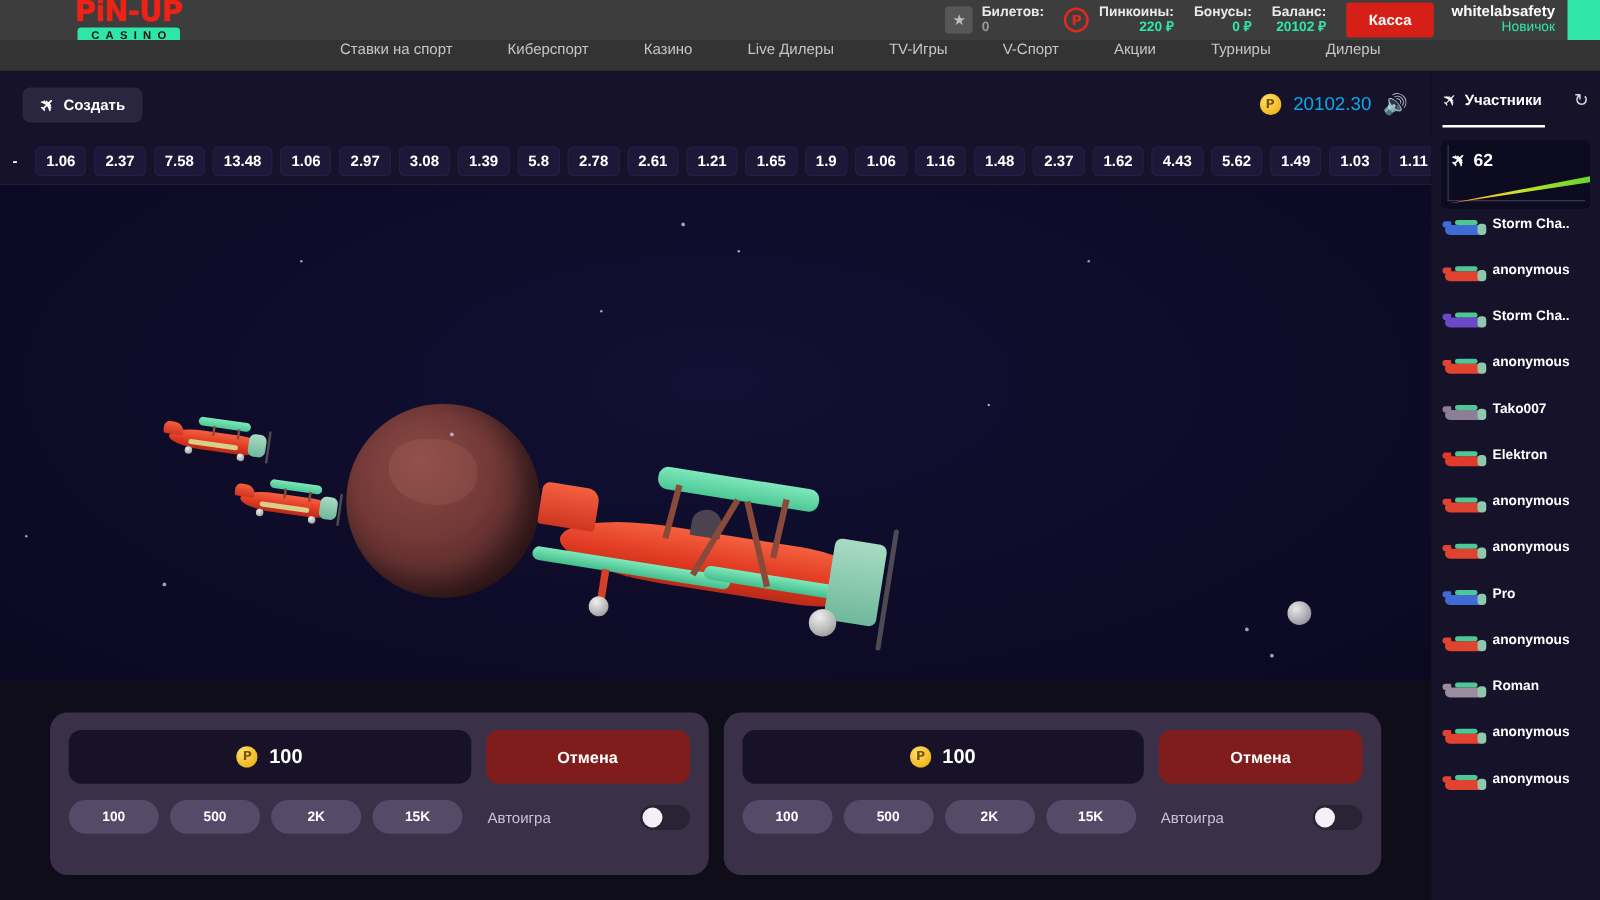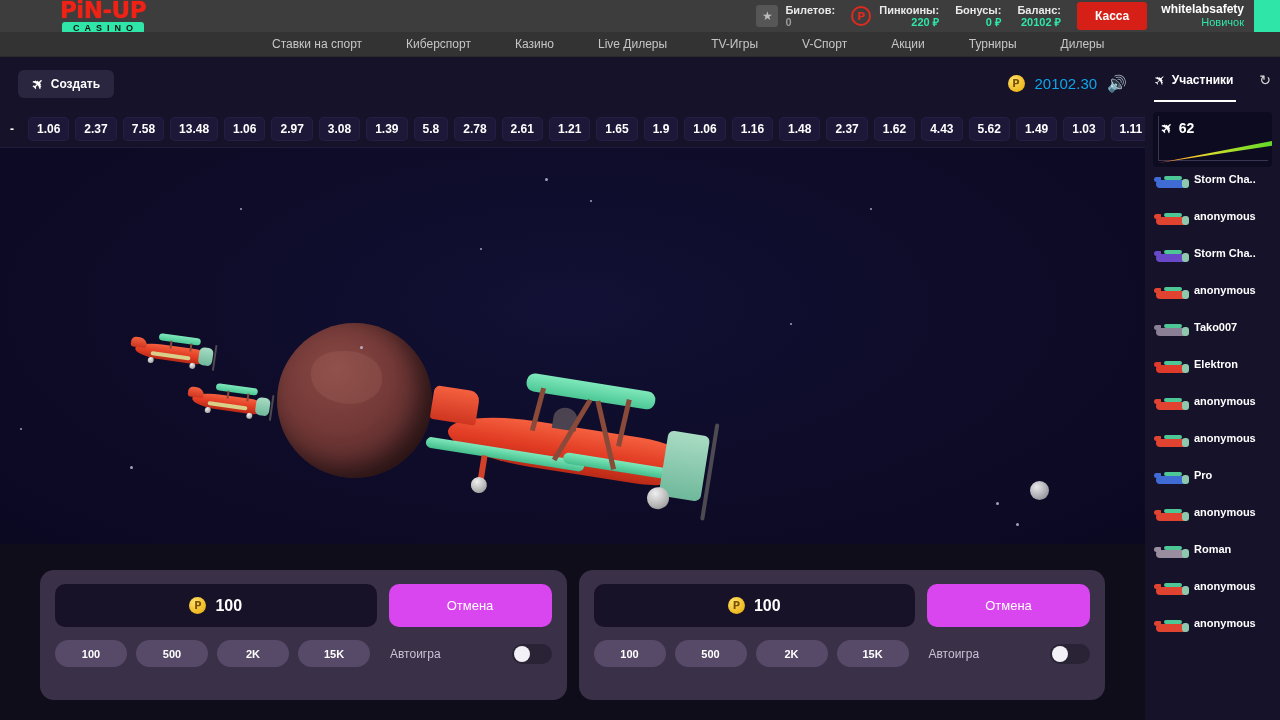--- a/index.html
+++ b/index.html
@@ -57,21 +57,21 @@
     display:flex; align-items:center; cursor: pointer; margin-right: 14px;
   }
   .user-box { text-align: right; margin-right: 10px; line-height: 13px; }
   .user-box .uname { color: #fff; font-size: 12px; font-weight: bold; display:block; }
   .user-box .urank { color: #2fe6a8; font-size: 11px; display:block; }
   .green-tab { width: 26px; height: 32px; background: #2fe6a8; }
 
   
   .site-nav {
     position: absolute; top: 32px; left: 0; width: 1280px; height: 25px;
-    background: #333333; display: flex; align-items: center;
+    background: #333333; display: flex; 
     border-bottom: 1px solid #2a2a2a;
   }
   .nav-item {
     color: #c6c6c6; font-size: 12px; cursor: pointer; white-space: nowrap;
     padding: 0 22px;
   }
   .nav-item:first-child { margin-left: 250px; }
 
   
   .game-toolbar {
@@ -160,22 +160,22 @@
     flex: 1; background: #3a3048; border-radius: 14px;
     padding: 14px 15px 15px 15px; height: 130px;
   }
   .bet-top { display:flex; gap: 12px; height: 43px; }
   .bet-amount {
     flex: 1; background: #171227; border-radius: 10px;
     display:flex; align-items:center; justify-content:center; gap: 9px;
     color: #fff; font-size: 16px; font-weight: bold; cursor: text;
   }
   .cancel-btn {
-    width: 163px; background: #d946ef; border: none; border-radius: 10px;
-    color: #fff; font-size: 13px; font-weight: normal; cursor: pointer;
+    width: 163px; background: #7f1d1d; border: none; border-radius: 10px;
+    color: #fff; font-size: 13px; font-weight: bold; cursor: pointer;
   }
   .bet-bottom { display:flex; align-items:center; gap: 9px; margin-top: 13px; }
   .quick-chip {
     background: #574a68; border: none; border-radius: 14px;
     width: 72px; height: 27px; color: #fff; font-size: 11px; font-weight: bold;
     cursor: pointer;
   }
   .auto-label { color: #c9c2d4; font-size: 12px; margin-left: 11px; }
   .toggle {
     margin-left: auto; width: 40px; height: 20px; border-radius: 11px;

